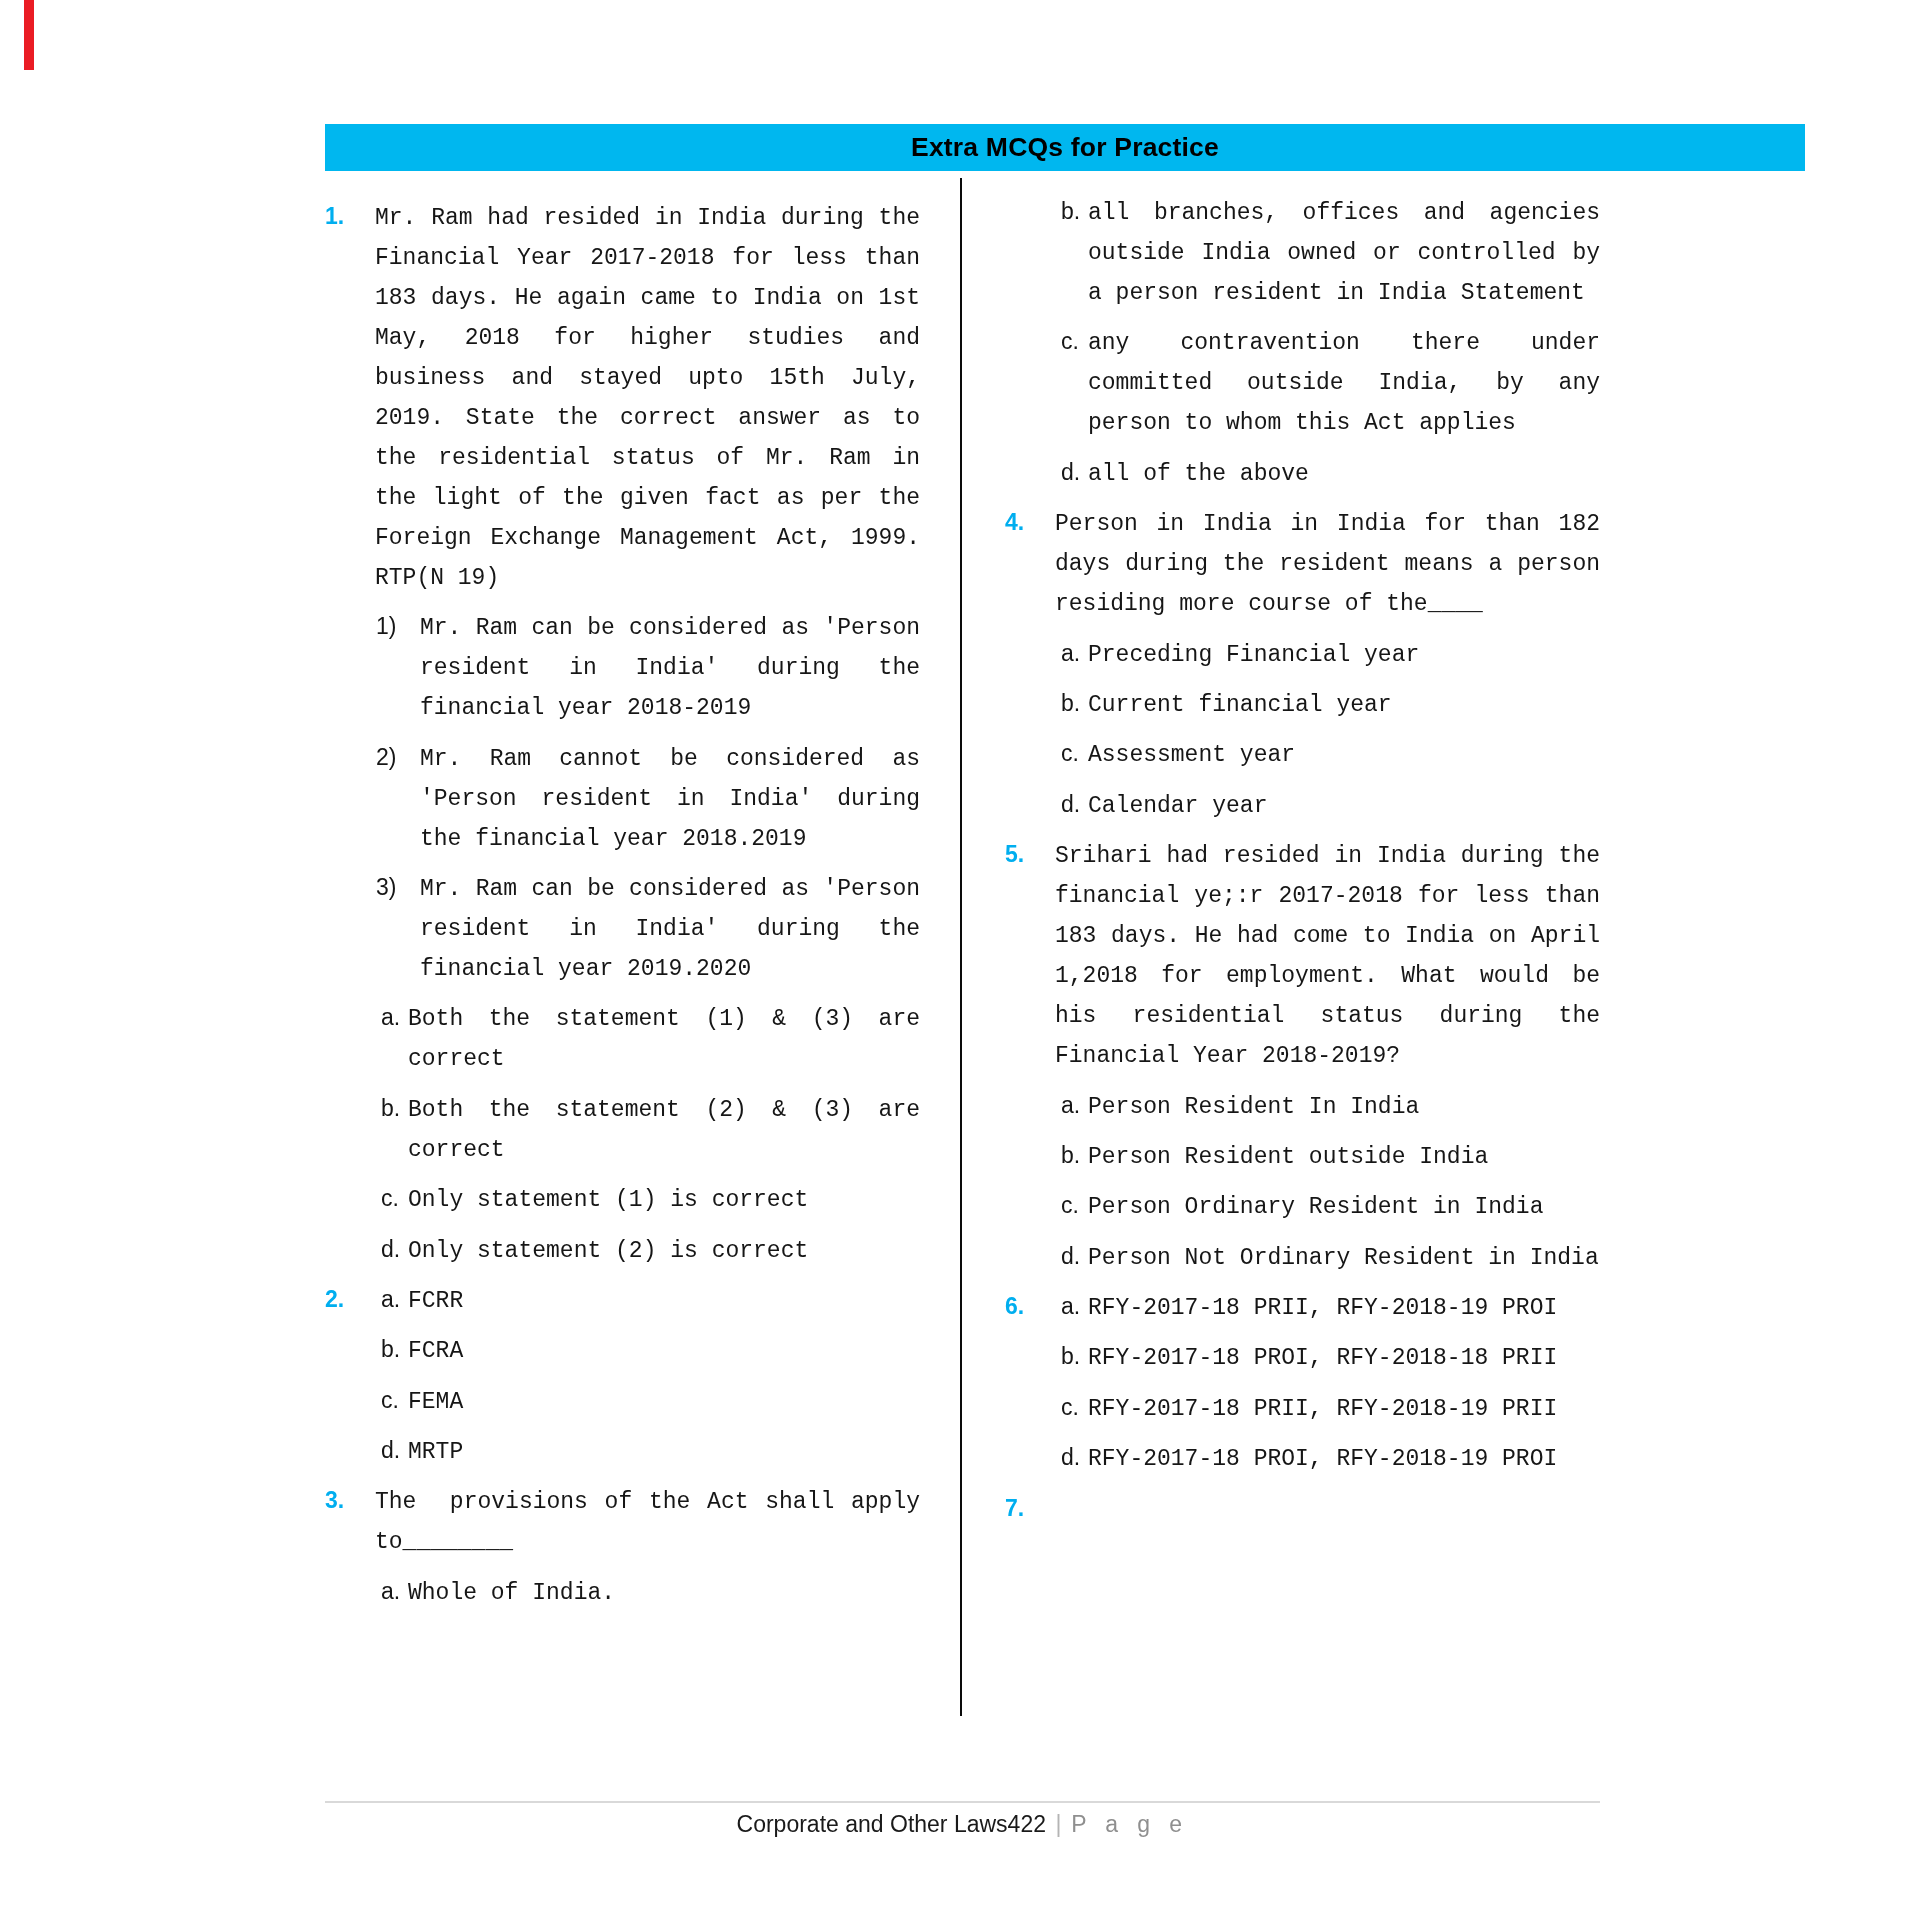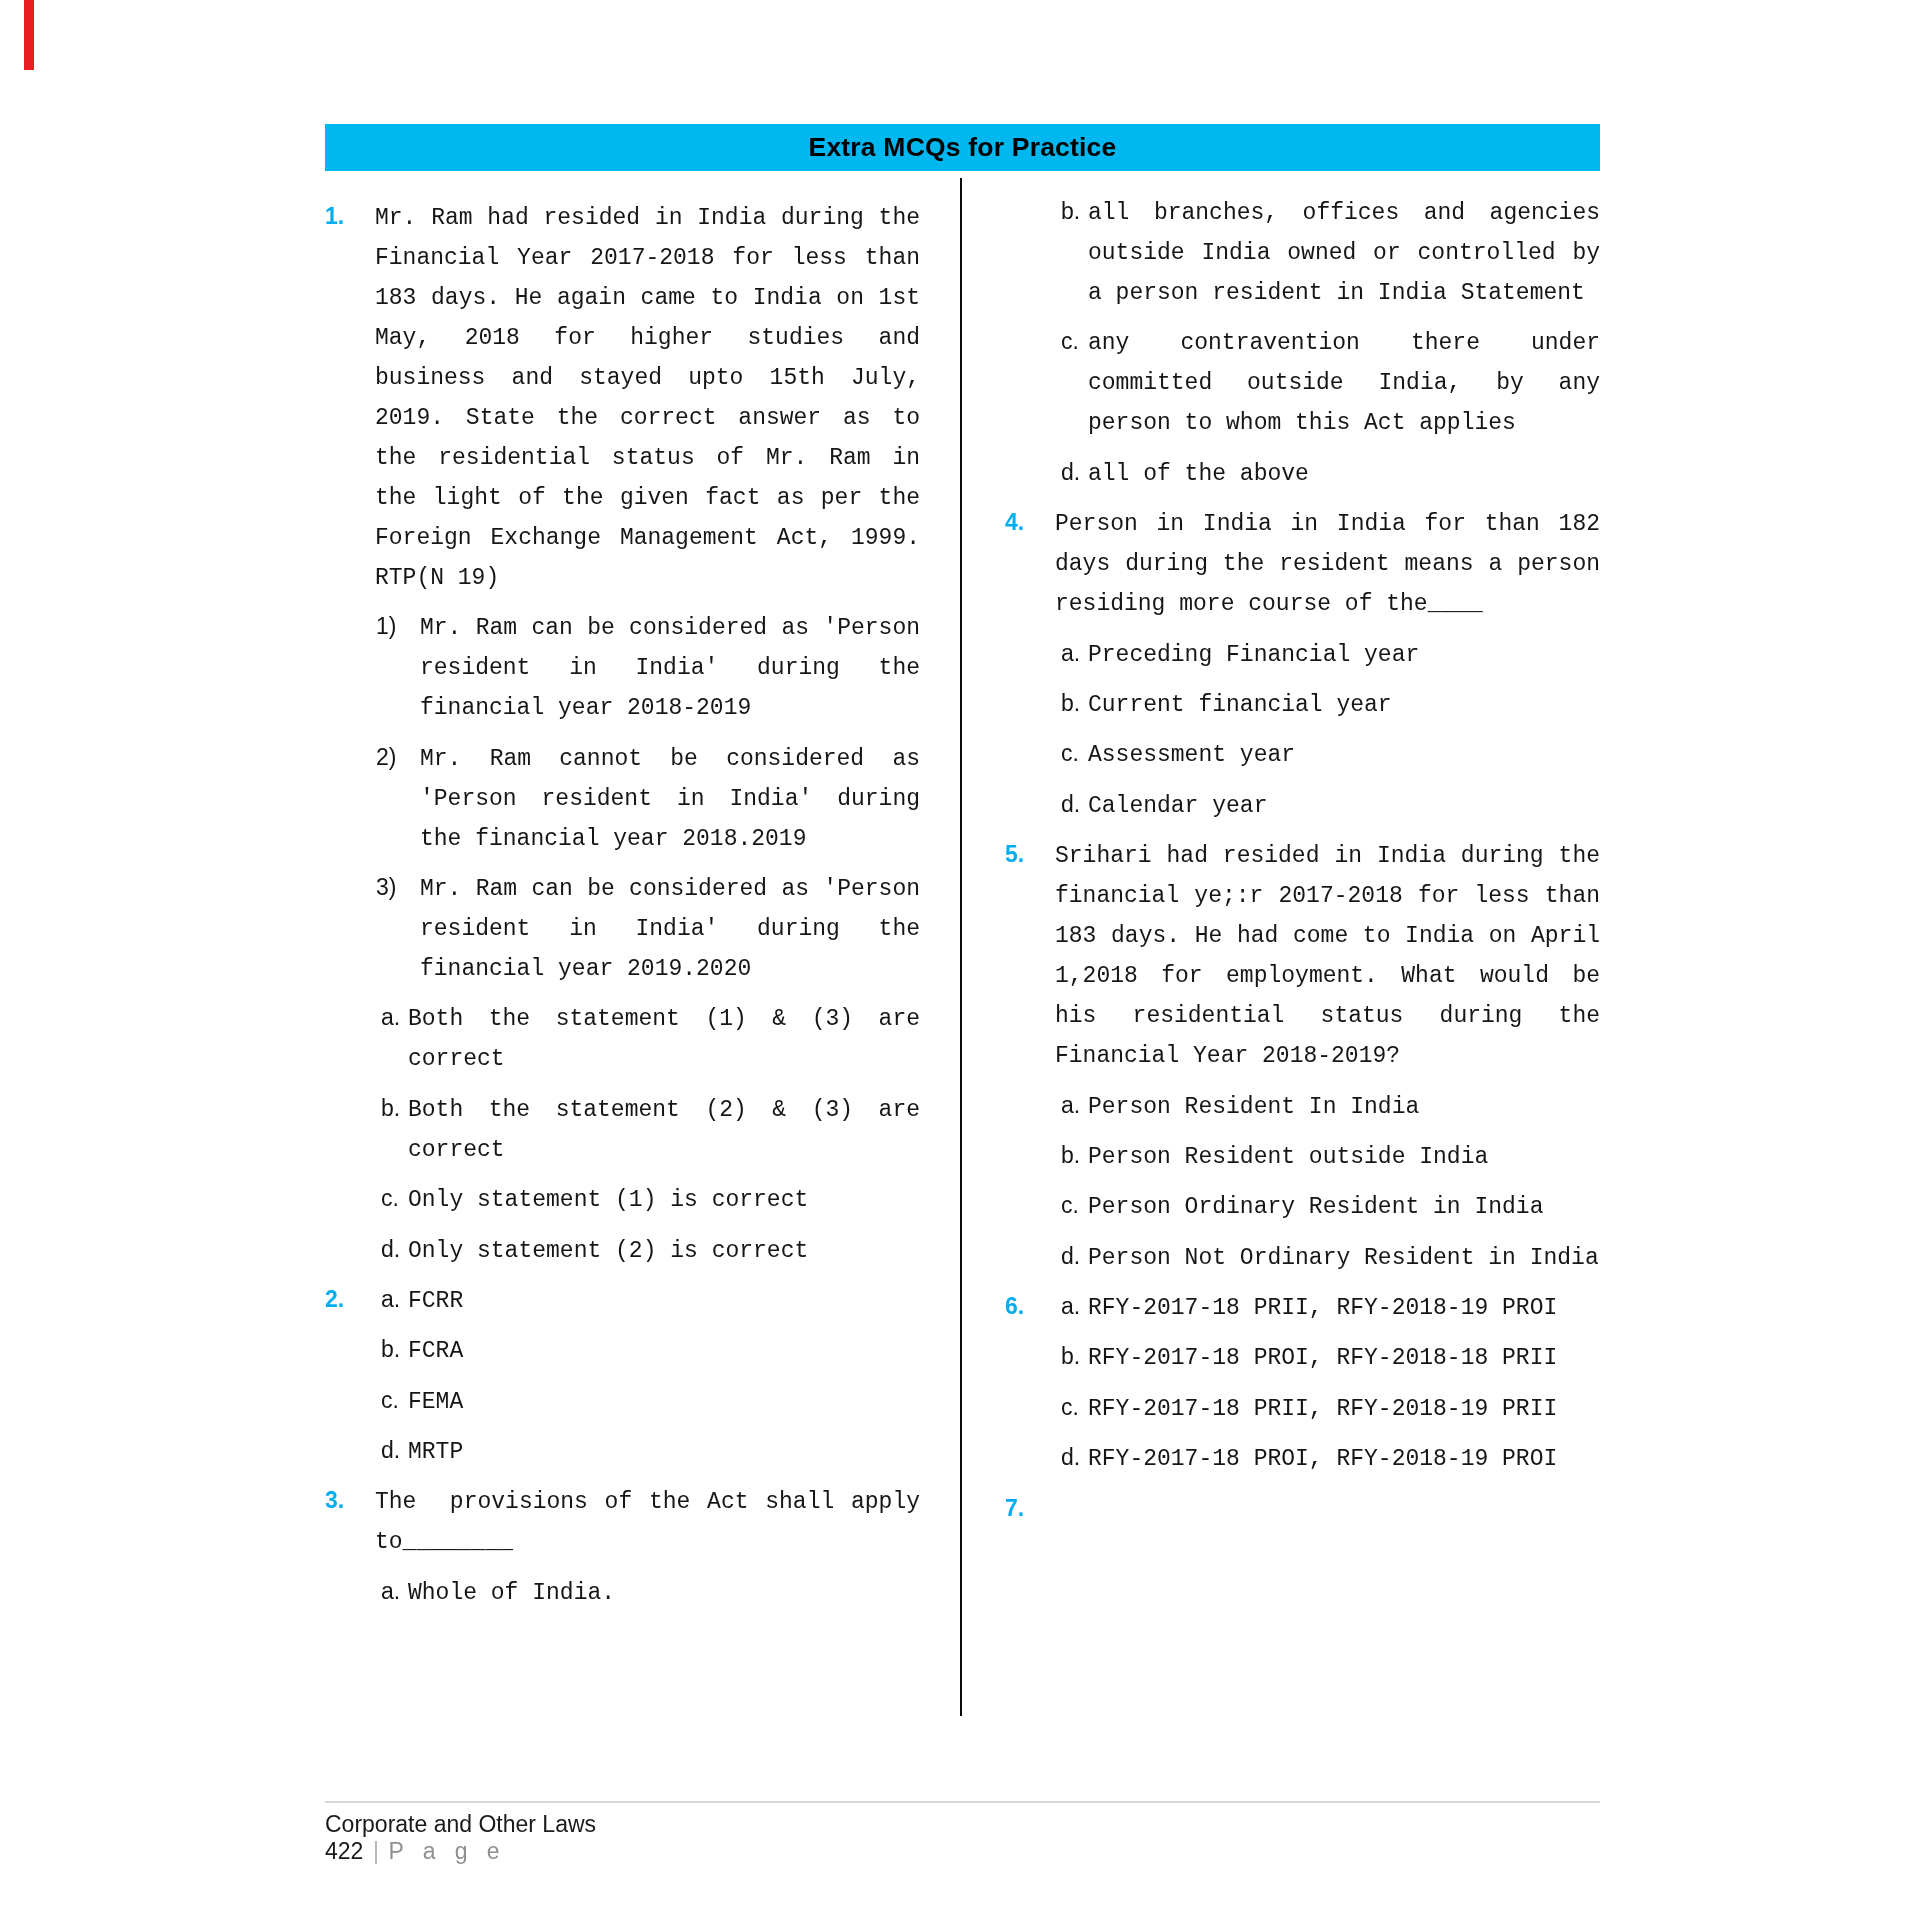--- a/index.html
+++ b/index.html
@@ -14,21 +14,21 @@
   }
   .red-mark {
     position: absolute;
     left: 24px; top: 0;
     width: 10.4px; height: 70px;
     background: var(--red-mark, #ea1c24);
   }
   .header-bar {
     position: absolute;
     left: 325px; top: 124px;
-    width: 1275px; height: 47px;
+    width: 1480px; height: 47px;
     background: var(--bar, #00b7ef);
     display: flex; align-items: center; justify-content: center;
   }
   .header-bar .title {
     font-size: 26.5px;
     font-weight: 700;
     color: #000000;
     letter-spacing: 0.2px;
   }
   .column {
@@ -70,21 +70,20 @@
   }
   .footer {
     position: absolute;
     left: 325px; top: 1811px;
     width: 1275px;
     font-size: 23px;
     display: flex;
     justify-content: center;
     align-items: baseline;
     color: #1a1a1a;
-    flex-direction: column;
   }
   .footer .sep { color: #b4b4b4; margin: 0 9.6px; font-weight: 300; }
   .footer .pageword { color: var(--footer-gray, #8f8f8f); letter-spacing: 6.4px; margin-top: 16px; }
 </style>
 </head>
 <body>
 
 <div class="page">
   <div class="red-mark"></div>
 

